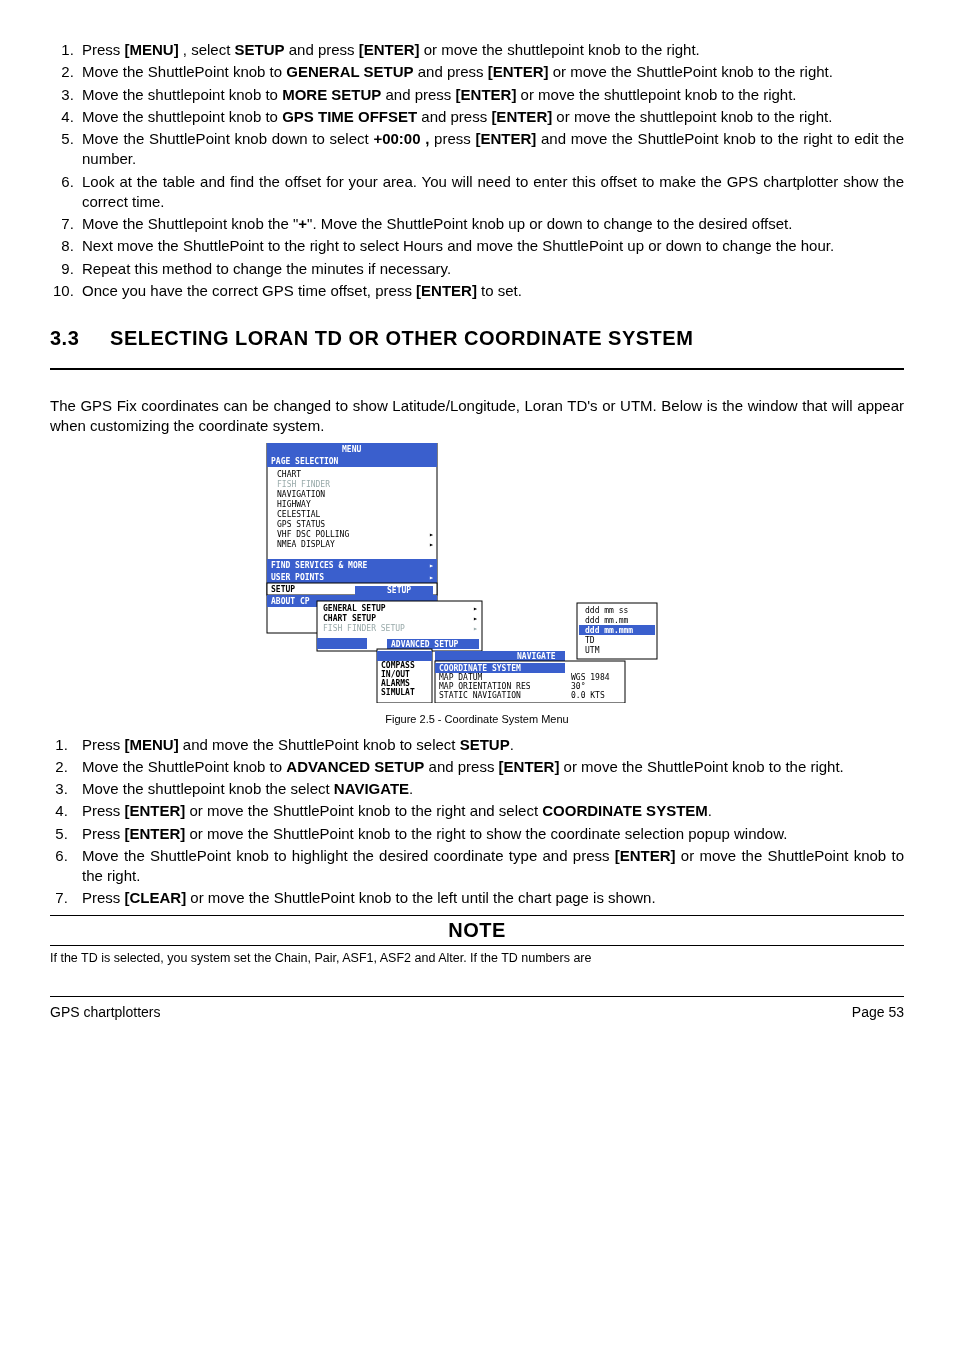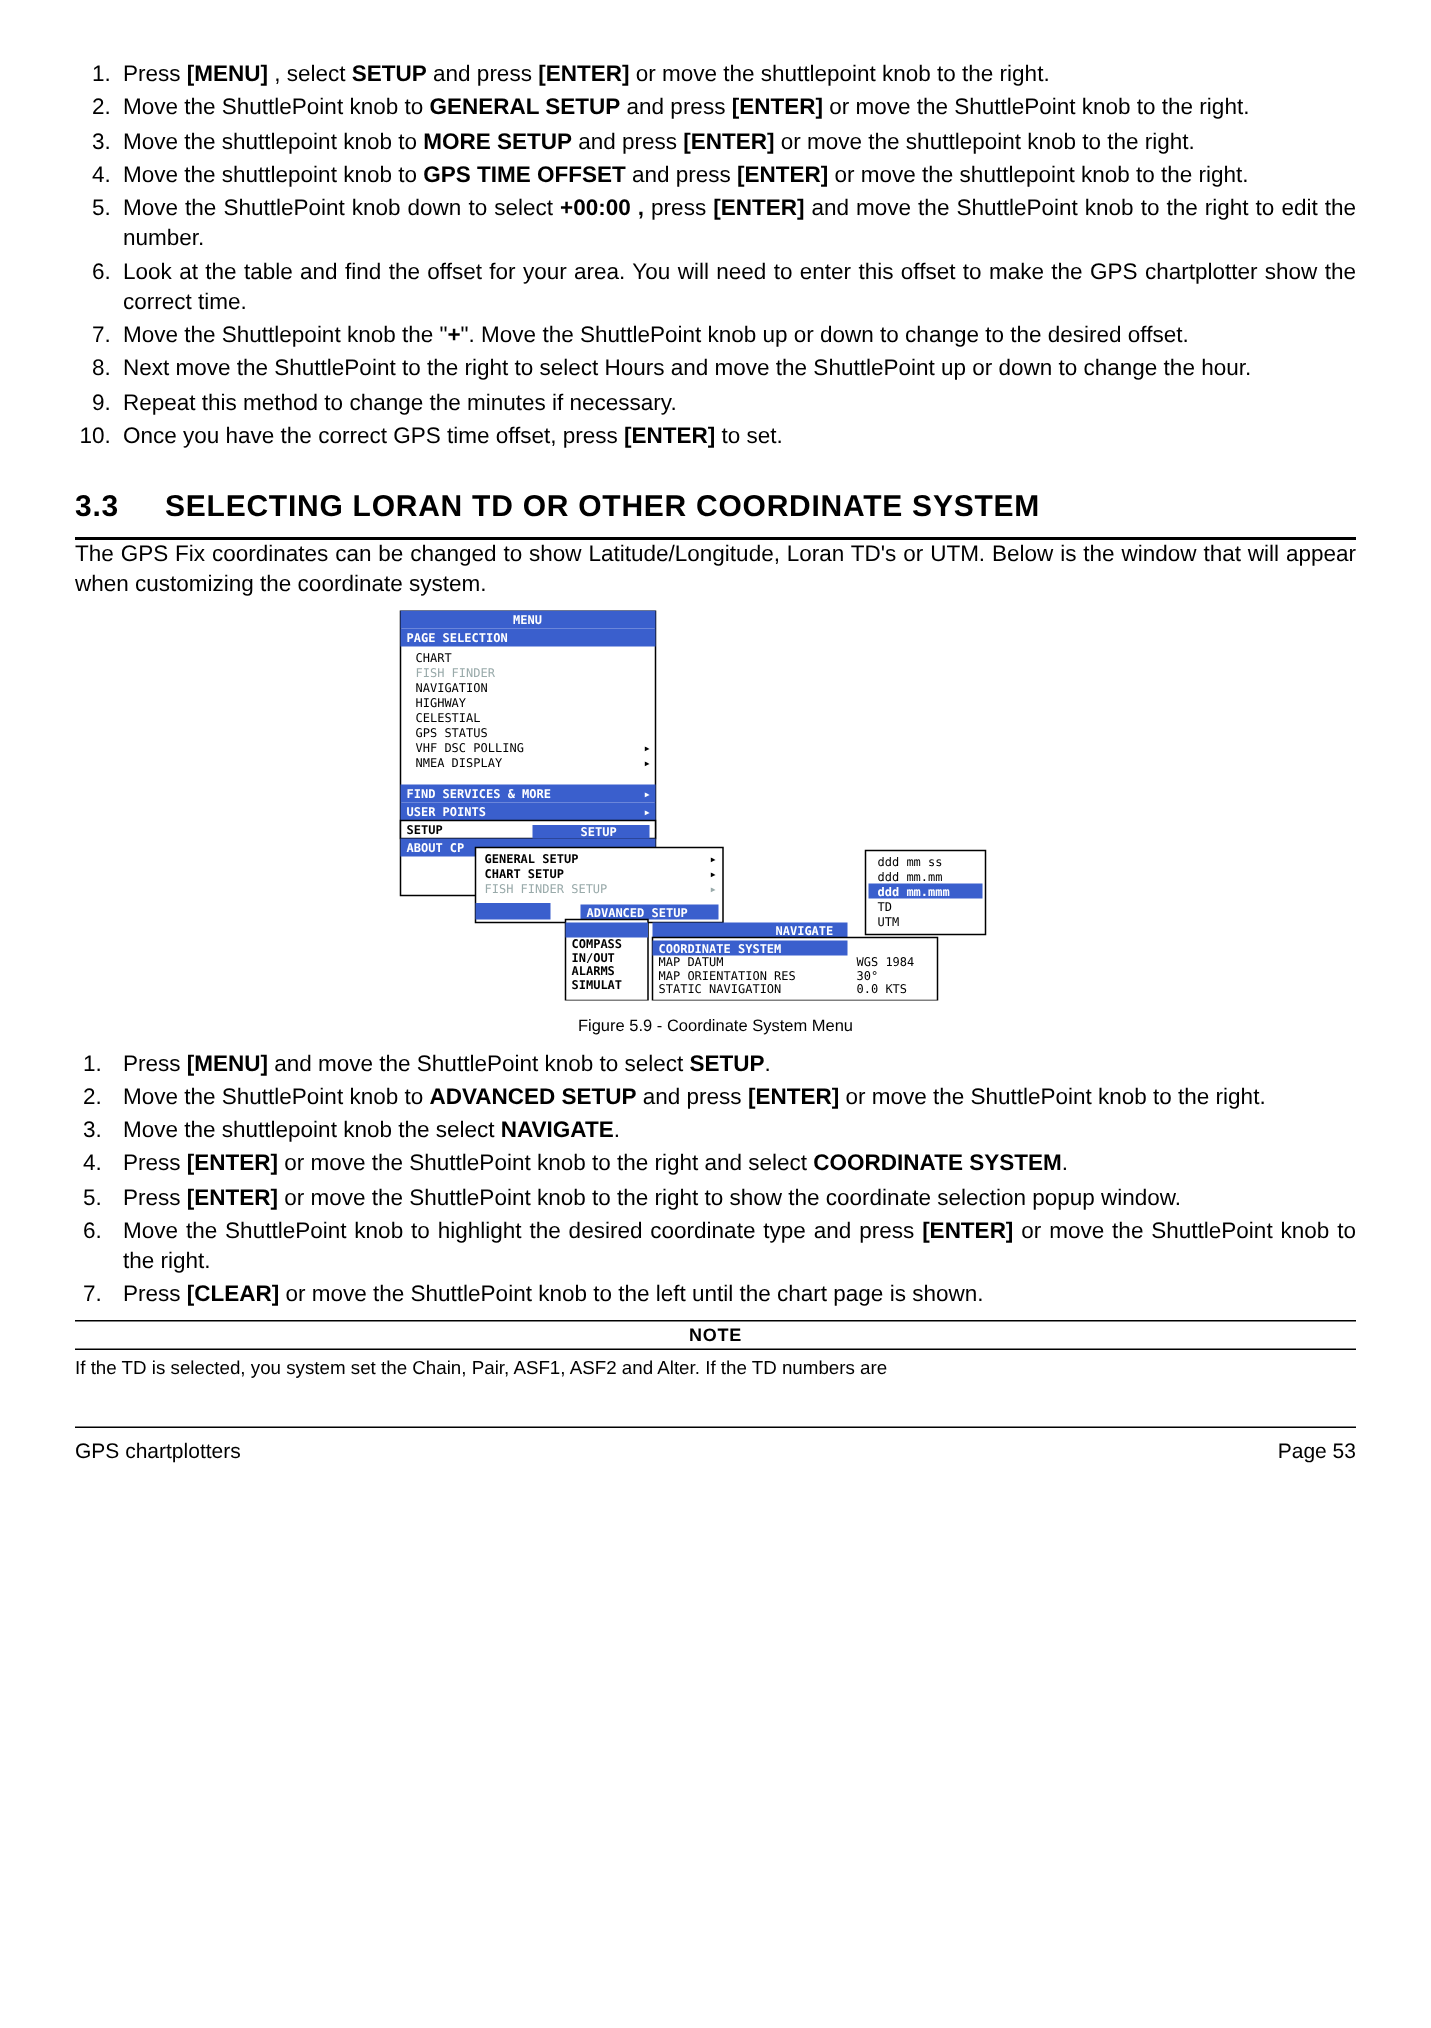--- a/index.html
+++ b/index.html
@@ -20,22 +20,22 @@
     text-align: justify;
     margin-bottom: 2px;
     padding-left: 4px;
   }
   h2.section {
     font-family: Arial, Helvetica, sans-serif;
     font-weight: 900;
     font-size: 20px;
     letter-spacing: 0.5px;
     border-bottom: 2px solid #000;
-    padding-bottom: 6px;
-    margin: 20px 0 0 0;
+    padding-bottom: 16px;
+    margin: 20px 0 26px 0;
   }
   h2.section .num {
     display: inline-block;
     min-width: 54px;
   }
   p.body {
     margin: 0 0 6px 0;
     text-align: justify;
   }
   .figure-wrap {
@@ -55,21 +55,21 @@
   }
   ol.steps2 li {
     text-align: justify;
     margin-bottom: 2px;
     padding-left: 10px;
   }
   .note-head {
     text-align: center;
     font-weight: 900;
     font-family: Arial, Helvetica, sans-serif;
-    font-size: 12px;
+    font-size: 20px;
     letter-spacing: 0.5px;
     border-top: 1px solid #000;
     border-bottom: 1px solid #000;
     padding: 1px 0;
     margin: 6px 0 4px 0;
   }
   .note-body {
     font-size: 12.5px;
     text-align: justify;
     margin: 0 0 30px 0;
@@ -205,21 +205,21 @@
     <rect x="330" y="160" width="80" height="56" fill="#fff" stroke="#000"></rect>
     <rect x="332" y="182" width="76" height="10" fill="#3a5fcd"></rect>
     <g id="popup-items">
         <text x="338" y="170" class="t">ddd mm ss</text>
         <text x="338" y="180" class="t">ddd mm.mm</text>
         <text x="338" y="190" class="tw">ddd mm.mmm</text>
         <text x="338" y="200" class="t">TD</text>
         <text x="338" y="210" class="t">UTM</text>
       </g>
   </svg>
-  <div class="caption">Figure 5.9 - Coordinate System Menu</div>
+  <div class="caption">Figure 2.5 - Coordinate System Menu</div>
 </div>
 
 <ol class="steps2">
     <li>Press <b>[MENU]</b>  and move the ShuttlePoint knob to select <b>SETUP</b>.</li>
     <li>Move the ShuttlePoint knob to <b>ADVANCED SETUP</b> and press <b>[ENTER]</b> or move the ShuttlePoint knob to the right.</li>
     <li>Move the shuttlepoint knob the select <b>NAVIGATE</b>.</li>
     <li>Press <b>[ENTER]</b> or move the ShuttlePoint knob to the right and select <b>COORDINATE SYSTEM</b>.</li>
     <li>Press <b>[ENTER]</b> or move the ShuttlePoint knob to the right to show the coordinate selection popup window.</li>
     <li>Move the ShuttlePoint knob to highlight the desired coordinate type and press <b>[ENTER]</b> or move the ShuttlePoint knob to the right.</li>
     <li>Press <b>[CLEAR]</b> or move the ShuttlePoint knob to the left until the chart page is shown.</li>

